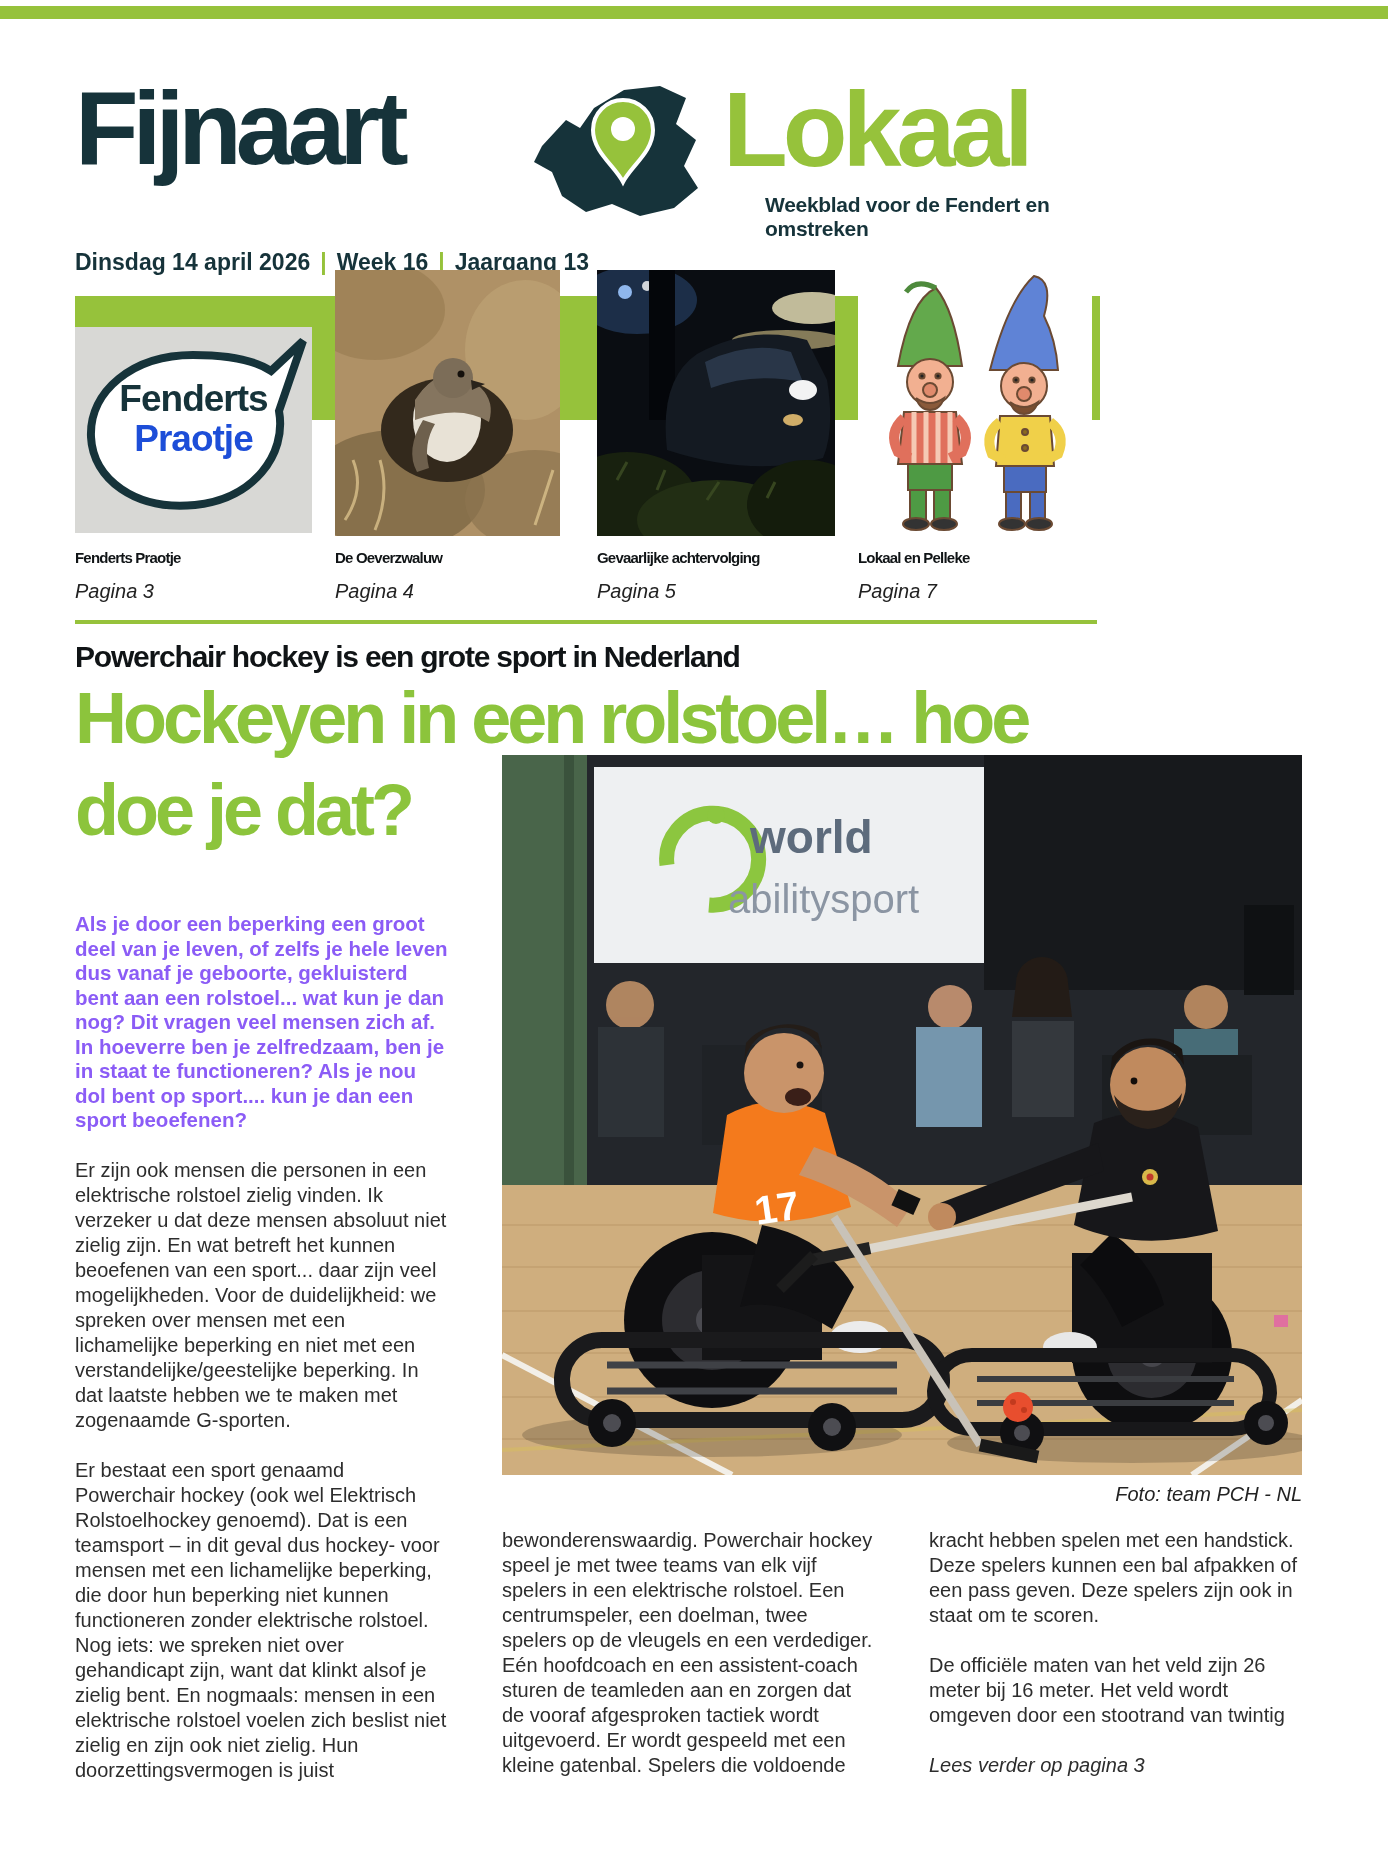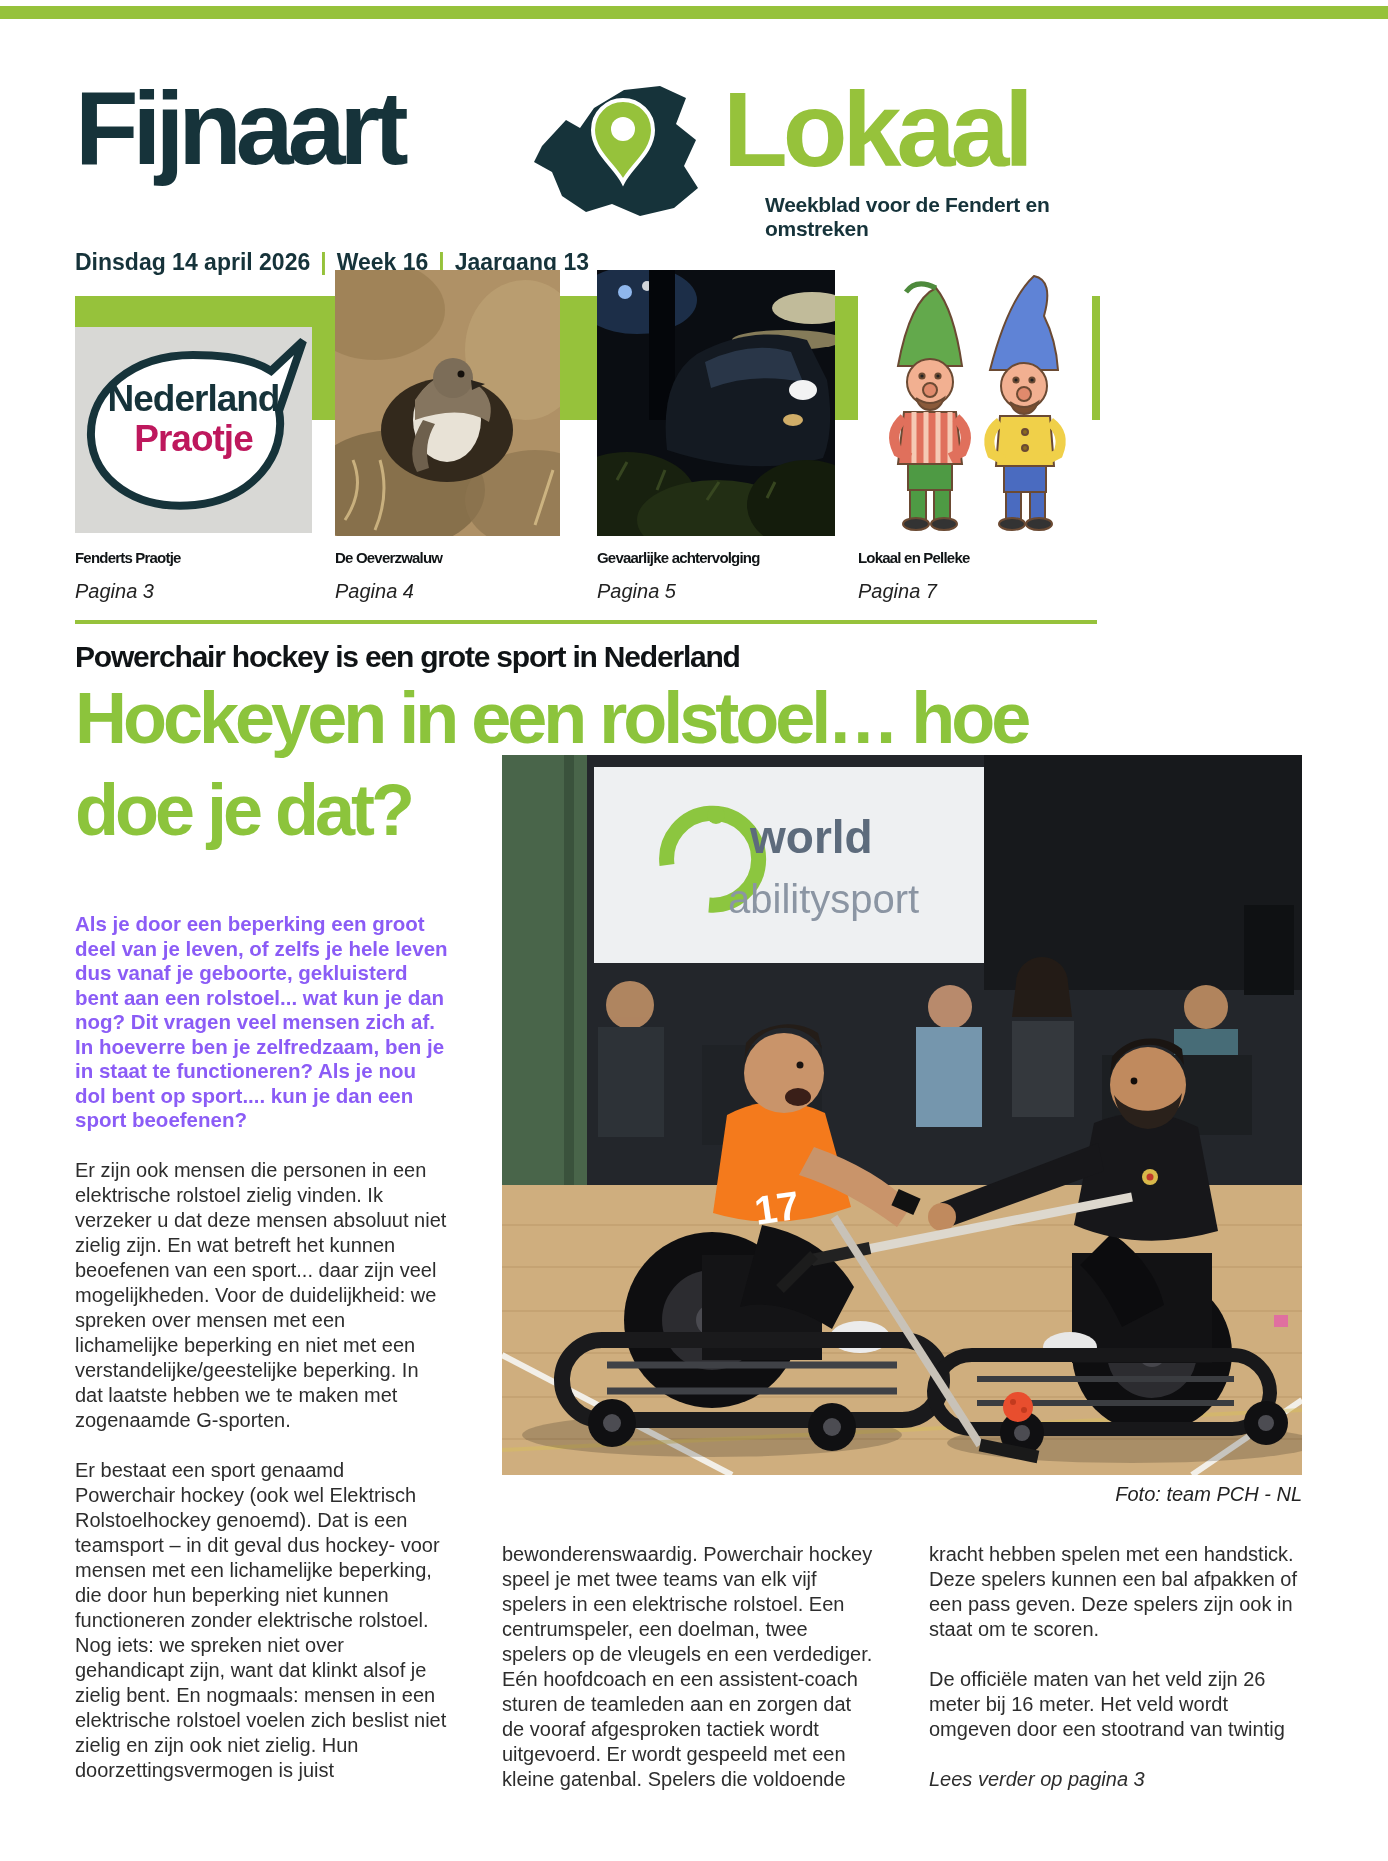--- a/index.html
+++ b/index.html
@@ -20,41 +20,41 @@
   
   .band{position:absolute;left:75px;top:296px;width:1025px;height:124px;background:#96c23b;}
   .tile{position:absolute;overflow:hidden;}
   .tile-praotje{left:75px;top:327px;width:237px;height:206px;background:#d8d8d5;}
   .tile-bird{left:335px;top:270px;width:225px;height:266px;}
   .tile-car{left:597px;top:270px;width:238px;height:266px;}
   .tile-gnomes{left:858px;top:270px;width:234px;height:266px;background:#fff;}
   .bubble-text{position:absolute;left:0;width:237px;text-align:center;font-weight:bold;
                font-size:37px;line-height:40px;letter-spacing:-1px;}
   .bubble-l1{top:52px;color:#16333a;}
-  .bubble-l2{top:92px;color:#be185d;}
+  .bubble-l2{top:92px;color:#1d4ed8;}
 
   .caption{position:absolute;top:549px;width:265px;}
   .cap-title{font-size:15px;font-weight:bold;color:#101416;letter-spacing:-0.8px;}
   .cap-page{font-size:20px;font-style:italic;color:#222;margin-top:14px;}
   .cap1{left:75px}.cap2{left:335px}.cap3{left:597px}.cap4{left:858px}
 
   .rule{position:absolute;left:75px;top:620px;width:1022px;height:4px;background:#96c23b;}
 
   .kicker{position:absolute;left:75px;top:640px;font-size:30px;font-weight:bold;color:#101416;
           letter-spacing:-1.2px;}
   .headline{position:absolute;left:75px;top:672px;width:1120px;font-size:72px;font-weight:bold;
             color:#8cc43c;letter-spacing:-4px;line-height:92px;}
 
   
   .col-left{position:absolute;left:75px;top:912px;width:373px;font-size:20px;line-height:25px;color:#2d2d2d;}
   .col-left p{margin:0 0 25px 0;}
   .intro{font-size:20.5px;font-weight:bold;color:#8b5cf6;line-height:24.5px;}
   .photo-wrap{position:absolute;left:502px;top:755px;width:800px;}
   .photo-caption{margin-top:8px;text-align:right;font-style:italic;font-size:20px;color:#222;}
-  .bottom-cols{display:flex;gap:54px;margin-top:36px;align-items:center;}
+  .bottom-cols{display:flex;gap:54px;margin-top:22px;align-items:center;}
   .bcol{width:373px;font-size:20px;line-height:25px;color:#2d2d2d;}
   .bcol p{margin:0 0 25px 0;}
   .read-more{font-style:italic;}
   svg{display:block;}
 </style>
 </head>
 <body>
 
 <div class="page">
 
@@ -74,21 +74,21 @@
   <div class="dateline">
     <span>Dinsdag 14 april 2026</span><span class="sep">|</span><span>Week 16</span><span class="sep">|</span><span>Jaargang 13</span>
   </div>
 
   <div class="band"></div>
 
   <div class="tile tile-praotje">
     <svg width="237" height="206" viewBox="0 0 237 206">
       <path fill="#ffffff" stroke="#16333a" stroke-width="8" d="M196,44 L228,14 L204,84 C212,128 178,172 120,178 C60,184 18,152 16,110 C14,64 58,28 118,28 C150,28 178,32 196,44 Z"></path>
     </svg>
-    <div class="bubble-text bubble-l1">Nederland</div>
+    <div class="bubble-text bubble-l1">Fenderts</div>
     <div class="bubble-text bubble-l2">Praotje</div>
   </div>
 
   <div class="tile tile-bird">
     <svg width="225" height="266" viewBox="0 0 225 266">
       <rect width="225" height="266" fill="#af9166"></rect>
       <ellipse cx="40" cy="40" rx="70" ry="50" fill="#9a7d53" opacity="0.7"></ellipse>
       <ellipse cx="190" cy="80" rx="60" ry="70" fill="#c0a577" opacity="0.6"></ellipse>
       <ellipse cx="60" cy="220" rx="90" ry="60" fill="#7d6845" opacity="0.8"></ellipse>
       <ellipse cx="200" cy="230" rx="70" ry="50" fill="#8d7550" opacity="0.7"></ellipse>

